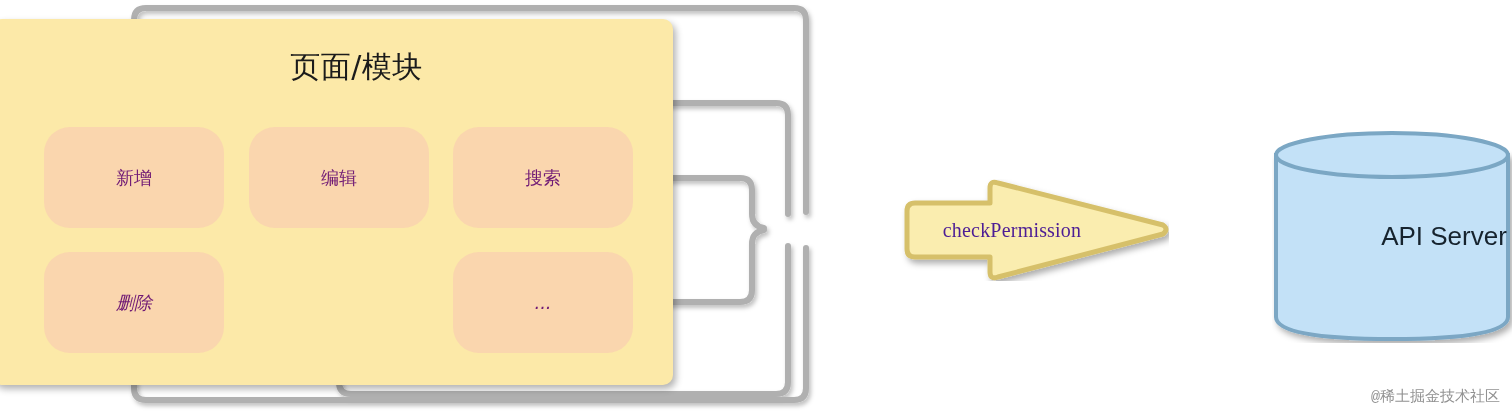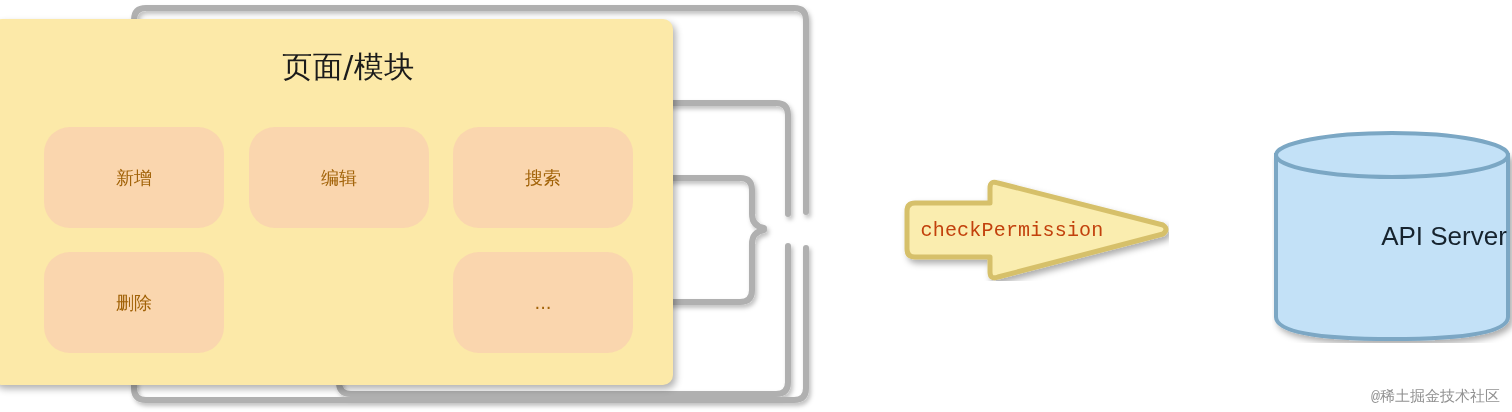--- a/index.html
+++ b/index.html
@@ -32,44 +32,44 @@
     left: -8px;
     top: 19px;
     width: 681px;
     height: 366px;
     background: #FCE9A8;
     border-radius: 10px;
     box-shadow: 3px 4px 7px rgba(0,0,0,0.30);
   }
   .module-title {
     position: absolute;
-    left: 8px;
+    left: 16px;
     top: 47px;
     width: 681px;
     text-align: center;
     font-size: 30px;
     color: #1b1b1b;
     letter-spacing: 0.5px;
     font-family: "DejaVu Sans", "Liberation Sans", sans-serif;
   }
 
   
   .action-box {
     position: absolute;
     background: #FAD6AE;
     border-radius: 26px;
     display: flex;
     align-items: center;
     justify-content: center;
     font-size: 18px;
-    color: #a16207;
+    color: #701a75;
     font-family: "DejaVu Sans", "Liberation Sans", sans-serif;
   }
   .ab-r1 { top: 127px; height: 101px; }
-  .ab-r2 { top: 252px; height: 101px; }
+  .ab-r2 { top: 252px; height: 101px; font-style: italic; }
   .ab-c1 { left: 44px; width: 180px; }
   .ab-c2 { left: 249px; width: 180px; }
   .ab-c3 { left: 453px; width: 180px; }
 
   
   .perm-arrow {
     position: absolute;
     left: 897px;
     top: 179px;
     width: 272px;
@@ -79,23 +79,23 @@
   .perm-label {
     position: absolute;
     left: 897px;
     top: 179px;
     width: 230px;
     height: 102px;
     display: flex;
     align-items: center;
     justify-content: center;
     font-size: 20px;
-    color: #c2410c;
+    color: #4c1d95;
     letter-spacing: 0.2px;
-    font-family: Liberation Mono, monospace;
+    font-family: Liberation Serif, serif;
   }
 
   
   .cylinder {
     position: absolute;
     left: 1272px;
     top: 129px;
     width: 240px;
     height: 214px;
   }

